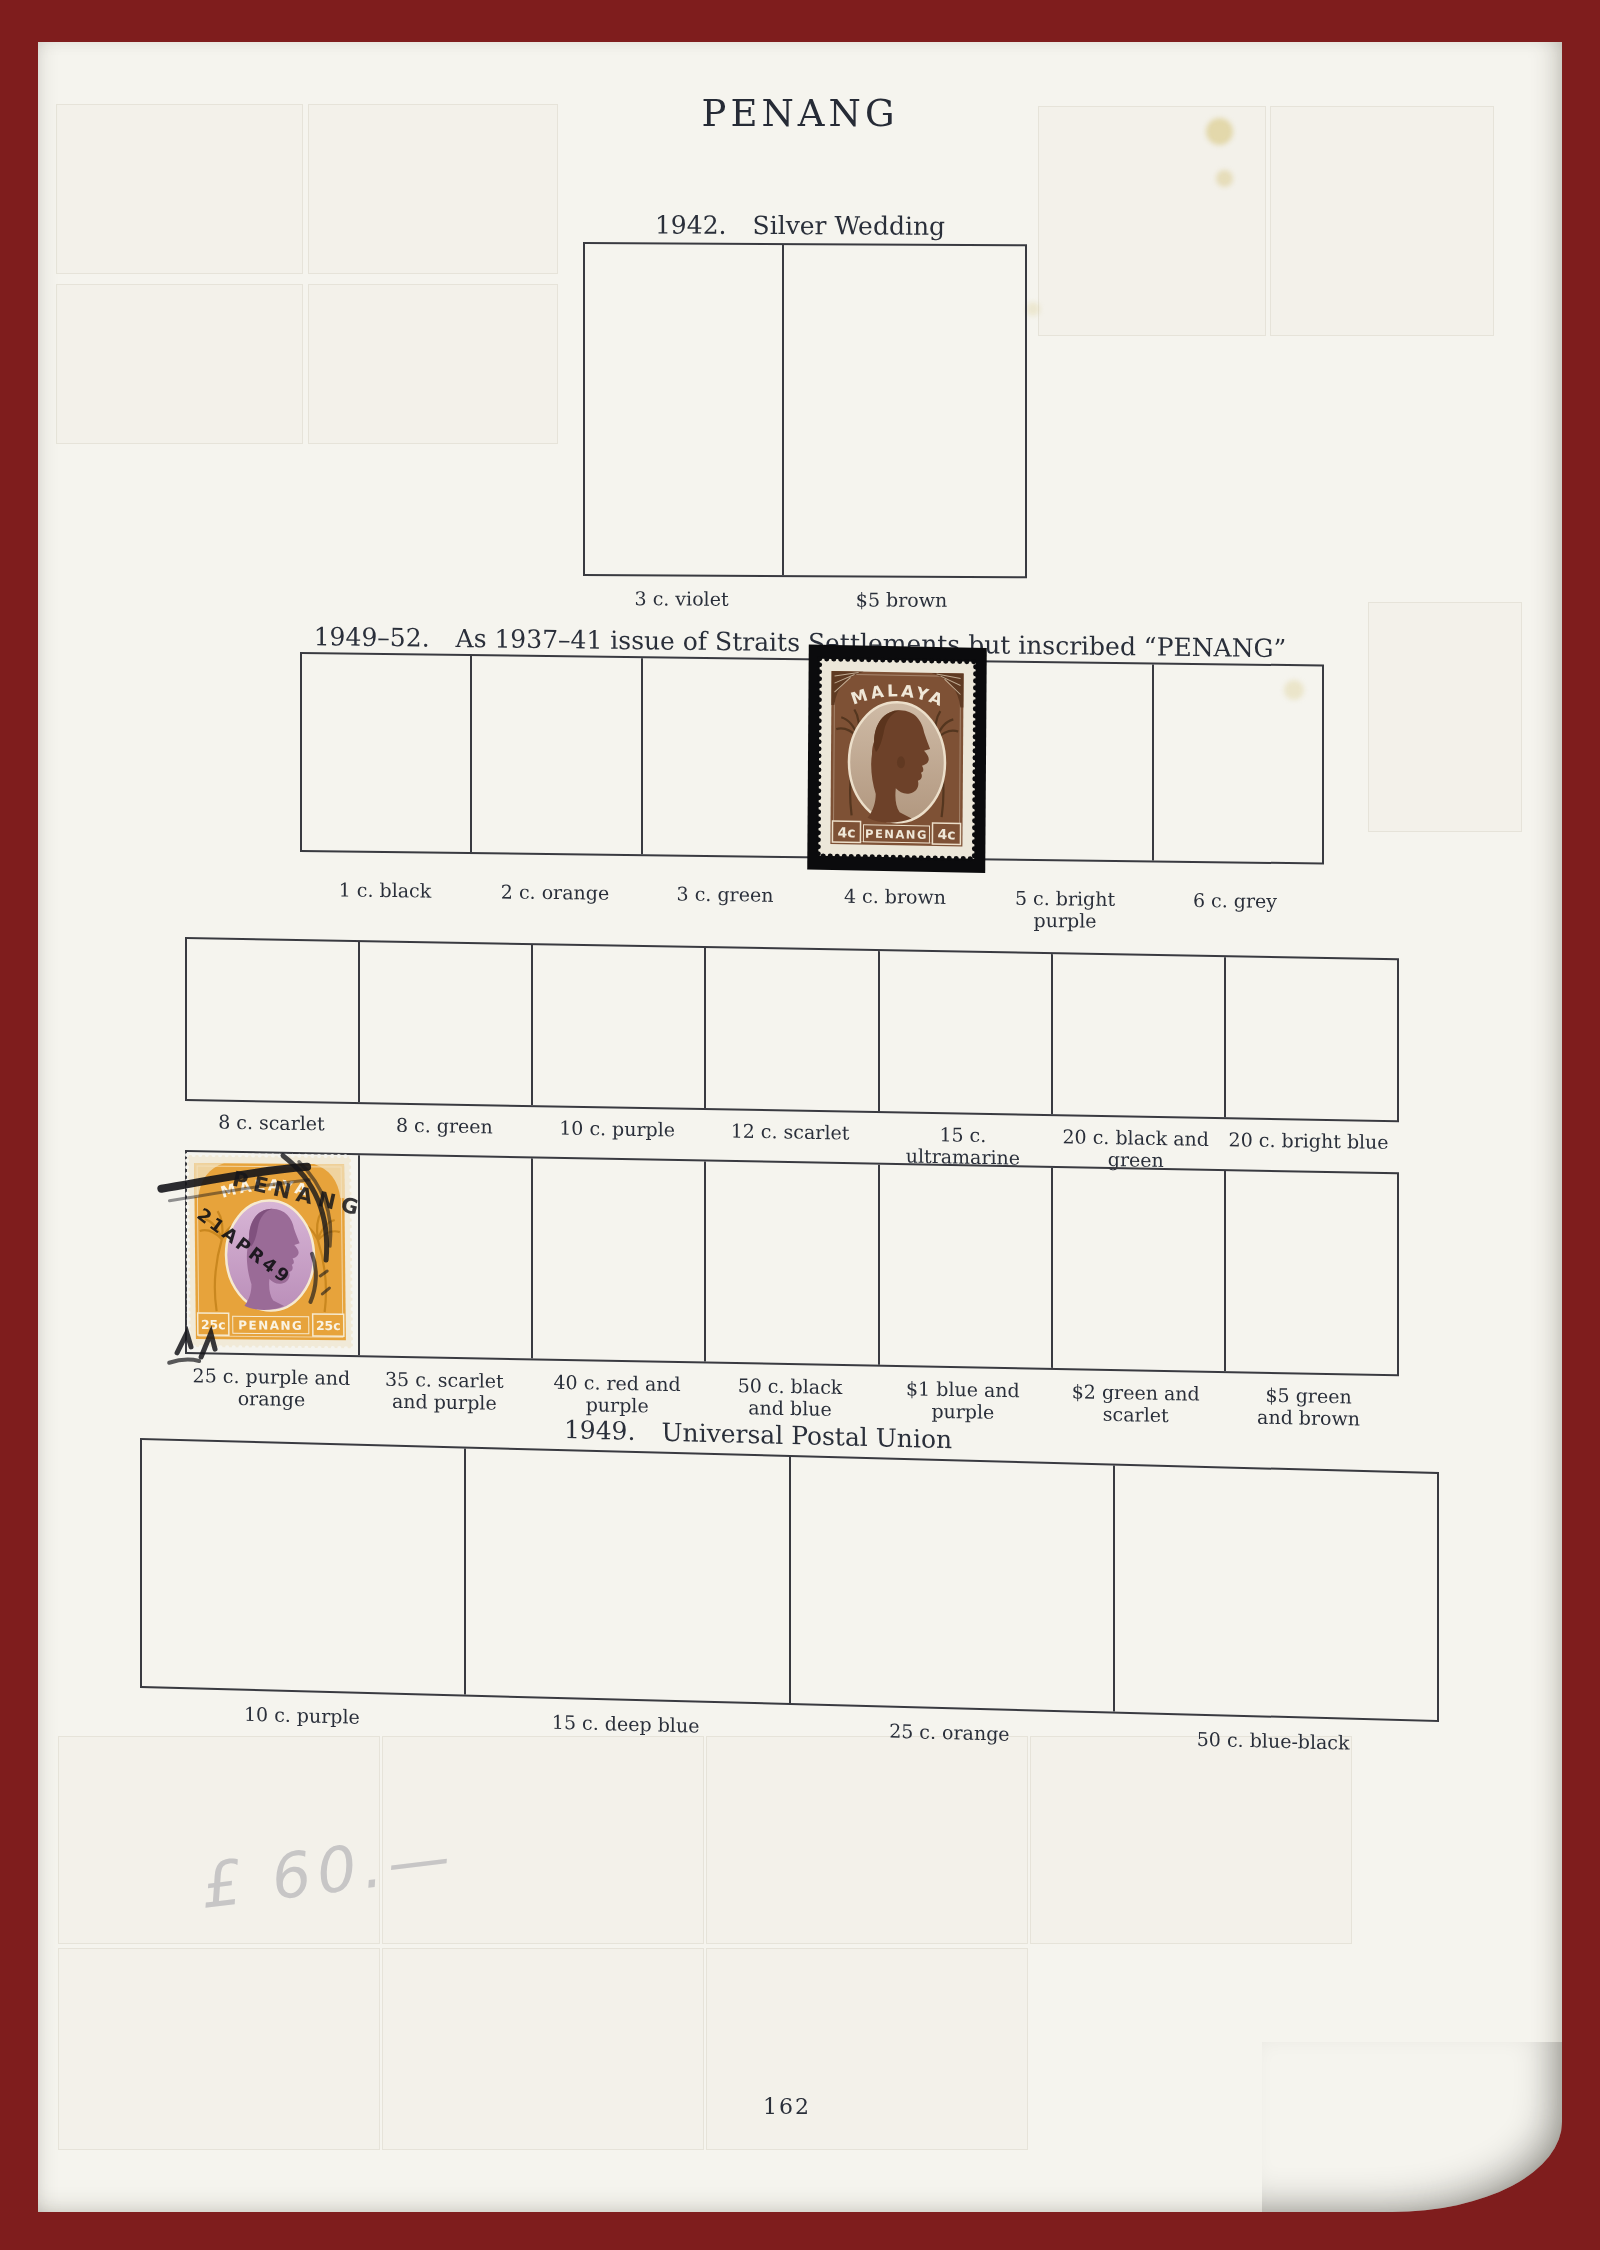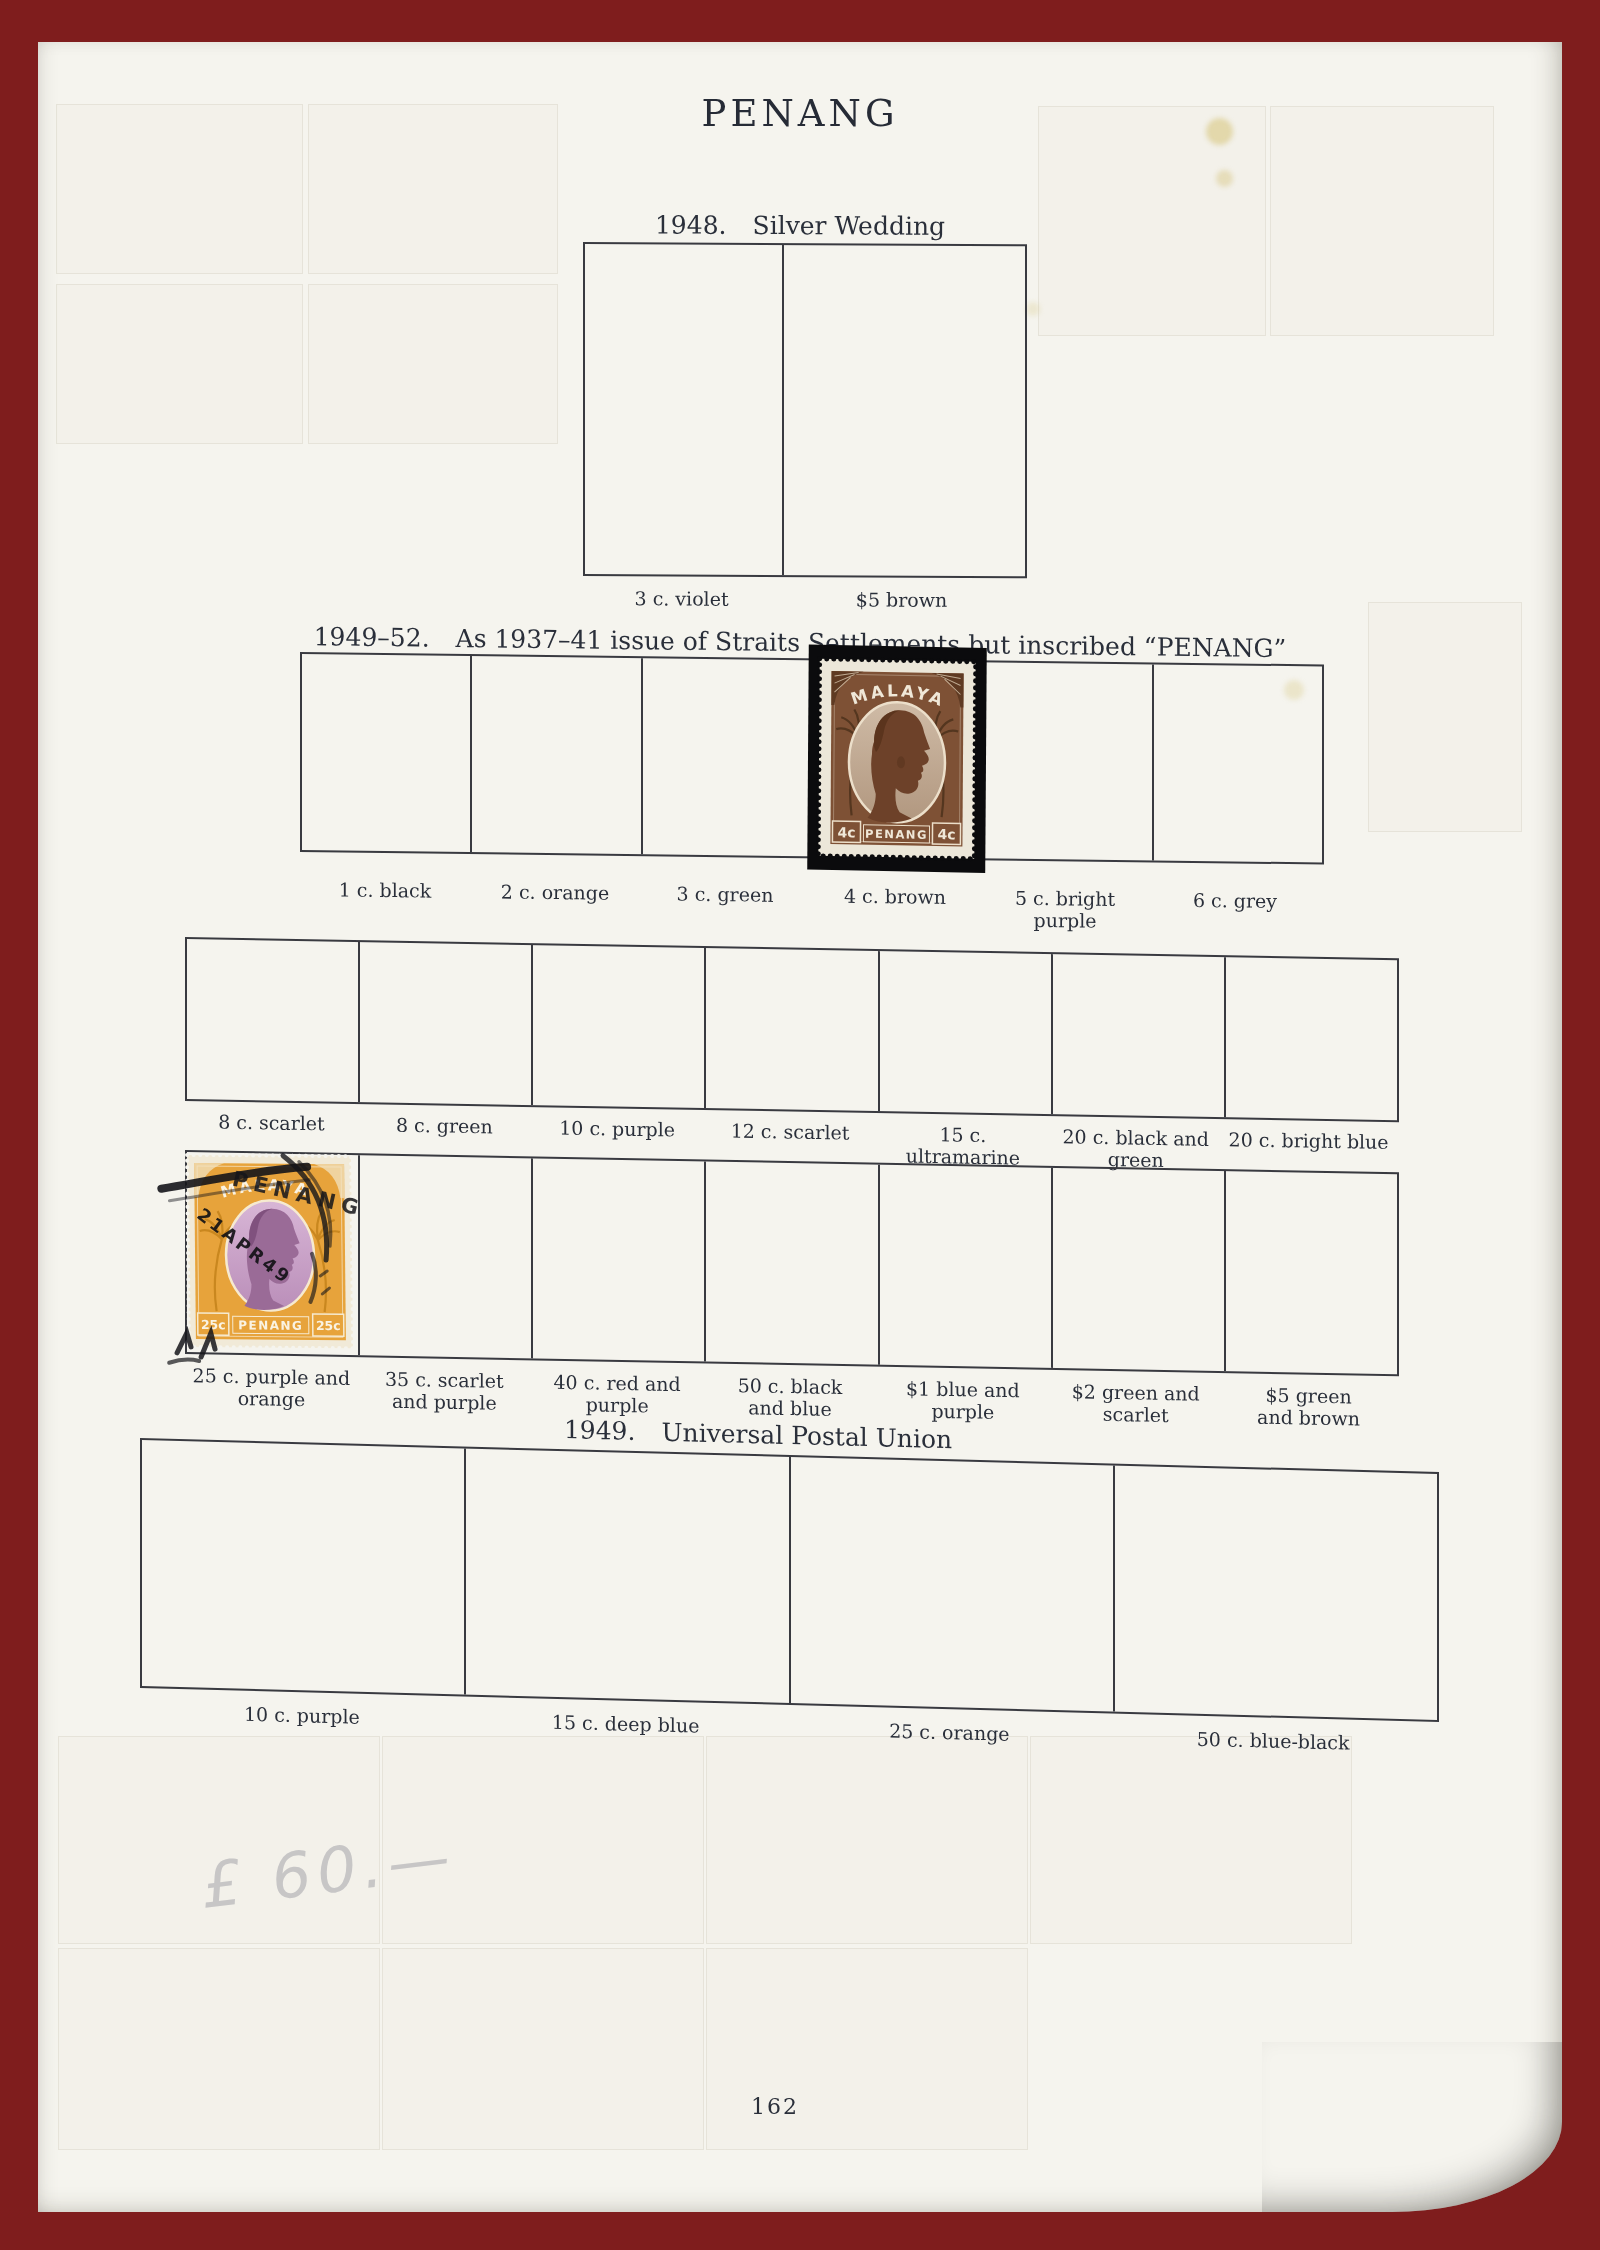--- a/index.html
+++ b/index.html
@@ -16,21 +16,21 @@
   .hd{position:absolute;top:0;left:0;width:100%;text-align:center;font-size:25px;line-height:30px;color:#2a2f3a;}
   .hd .yr{margin-right:26px;}
   .box{position:absolute;border:2px solid #393a40;display:flex;}
   .cell{flex:1;border-right:2px solid #393a40;}
   .cell:last-child{border-right:none;}
   .lrow{position:absolute;display:flex;}
   .lbl{flex:1;text-align:center;font-size:19px;line-height:22px;color:#2a2f3a;display:flex;justify-content:center;}
   .lbl>span{display:inline-block;max-width:162px;}
   .ghost{position:absolute;border:1.5px solid rgba(148,136,106,.13);background:rgba(205,195,162,.045);}
   .stain{position:absolute;border-radius:50%;filter:blur(2.5px);}
-  .pagenum{position:absolute;top:2052px;left:0;width:100%;text-align:center;font-size:22px;
+  .pagenum{position:absolute;top:2052px;left:12px;width:100%;text-align:center;font-size:22px;
     letter-spacing:2px;color:#2a2f3a;transform:translateX(-25px);}
   svg text{font-family:"DejaVu Sans", sans-serif;}
 </style>
 </head>
 <body>
 
 <div class="scan">
   <div class="page">
 
     <div class="ghost" style="left:18px;top:62px;width:245px;height:168px;"></div>
@@ -50,21 +50,21 @@
 
     <div class="stain" style="left:1168px;top:76px;width:27px;height:27px;background:rgba(213,194,118,.55);"></div>
     <div class="stain" style="left:1178px;top:128px;width:17px;height:17px;background:rgba(213,194,118,.42);"></div>
     <div class="stain" style="left:1246px;top:638px;width:20px;height:20px;background:rgba(213,194,118,.30);"></div>
     <div class="stain" style="left:988px;top:260px;width:14px;height:14px;background:rgba(213,194,118,.25);"></div>
 
     <div class="title">PENANG</div>
 
     <div class="g" style="top:126px;transform:skewY(.3deg);transform-origin:545px 0;">
       <div class="hd" style="top:42px;">
-        <span class="yr">1948.</span><span>Silver Wedding</span>
+        <span class="yr">1942.</span><span>Silver Wedding</span>
       </div>
       <div class="box" style="left:545px;top:74px;width:440px;height:330px;">
         <div class="cell" style="flex:0 0 44.8%;"></div>
         <div class="cell"></div>
       </div>
       <div class="lrow" style="left:545px;top:419px;width:440px;">
         <div class="lbl" style="flex:0 0 44.8%;">
             <span>3 c. violet</span>
           </div>
         <div class="lbl">

